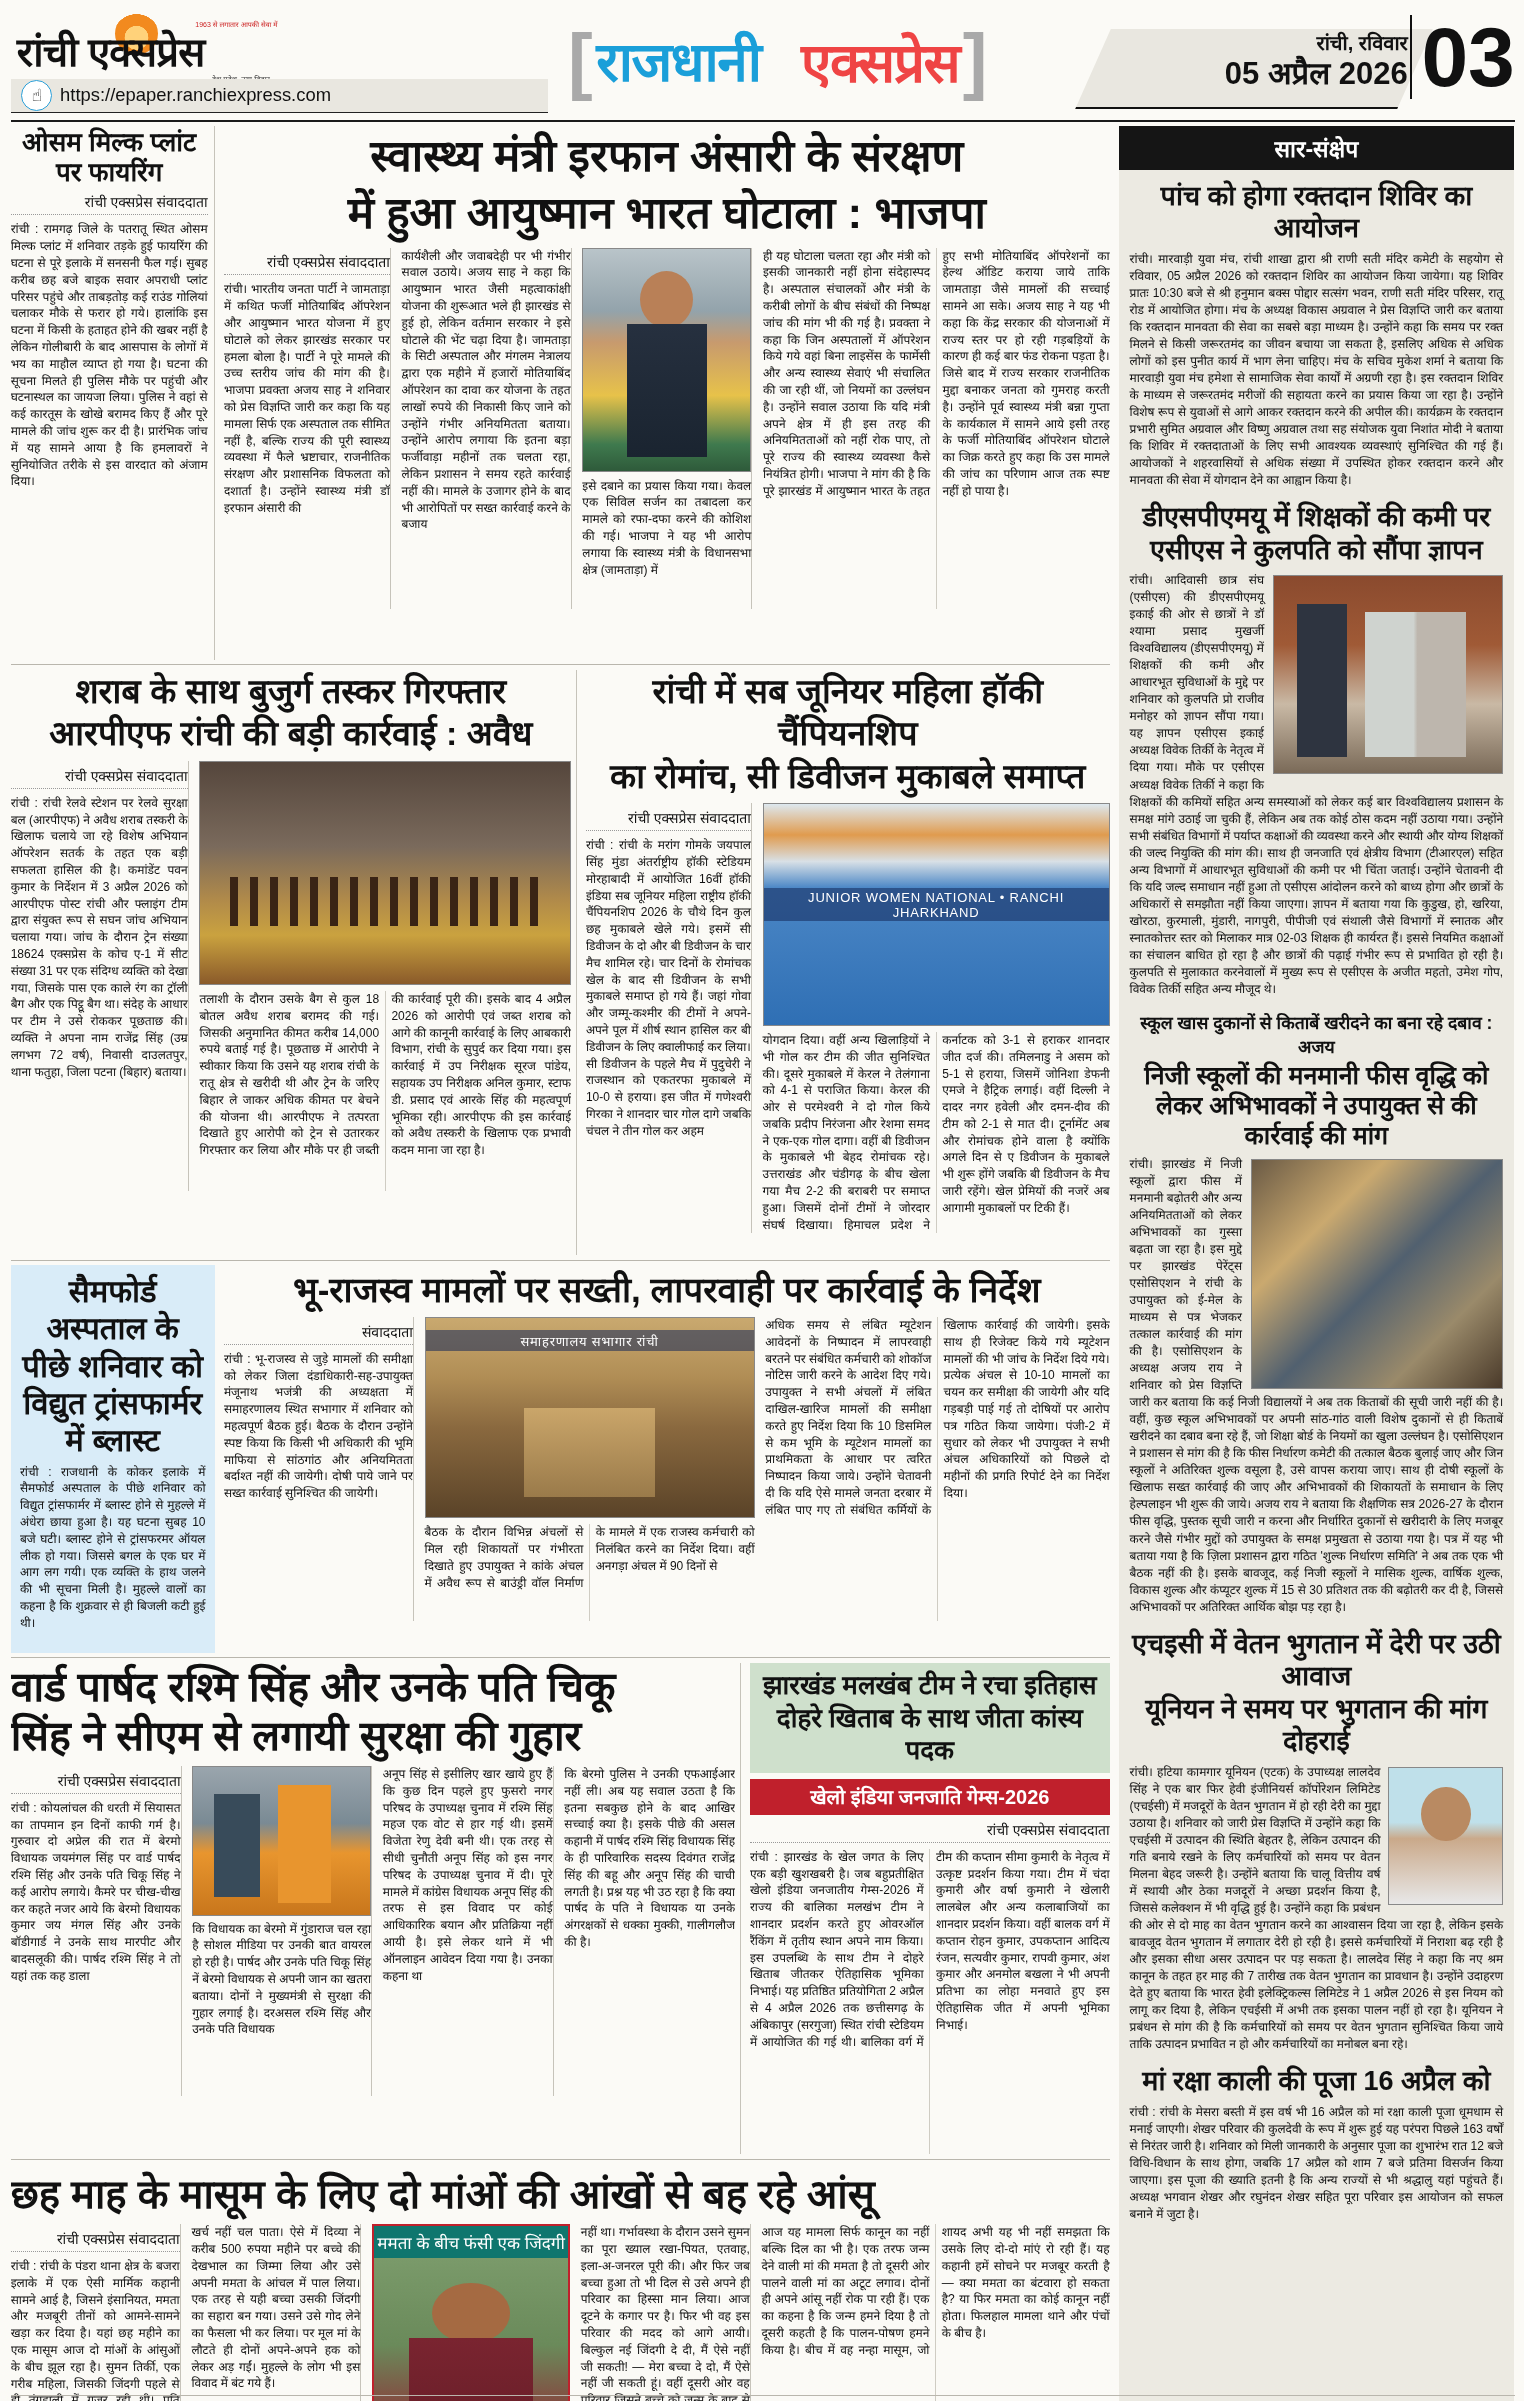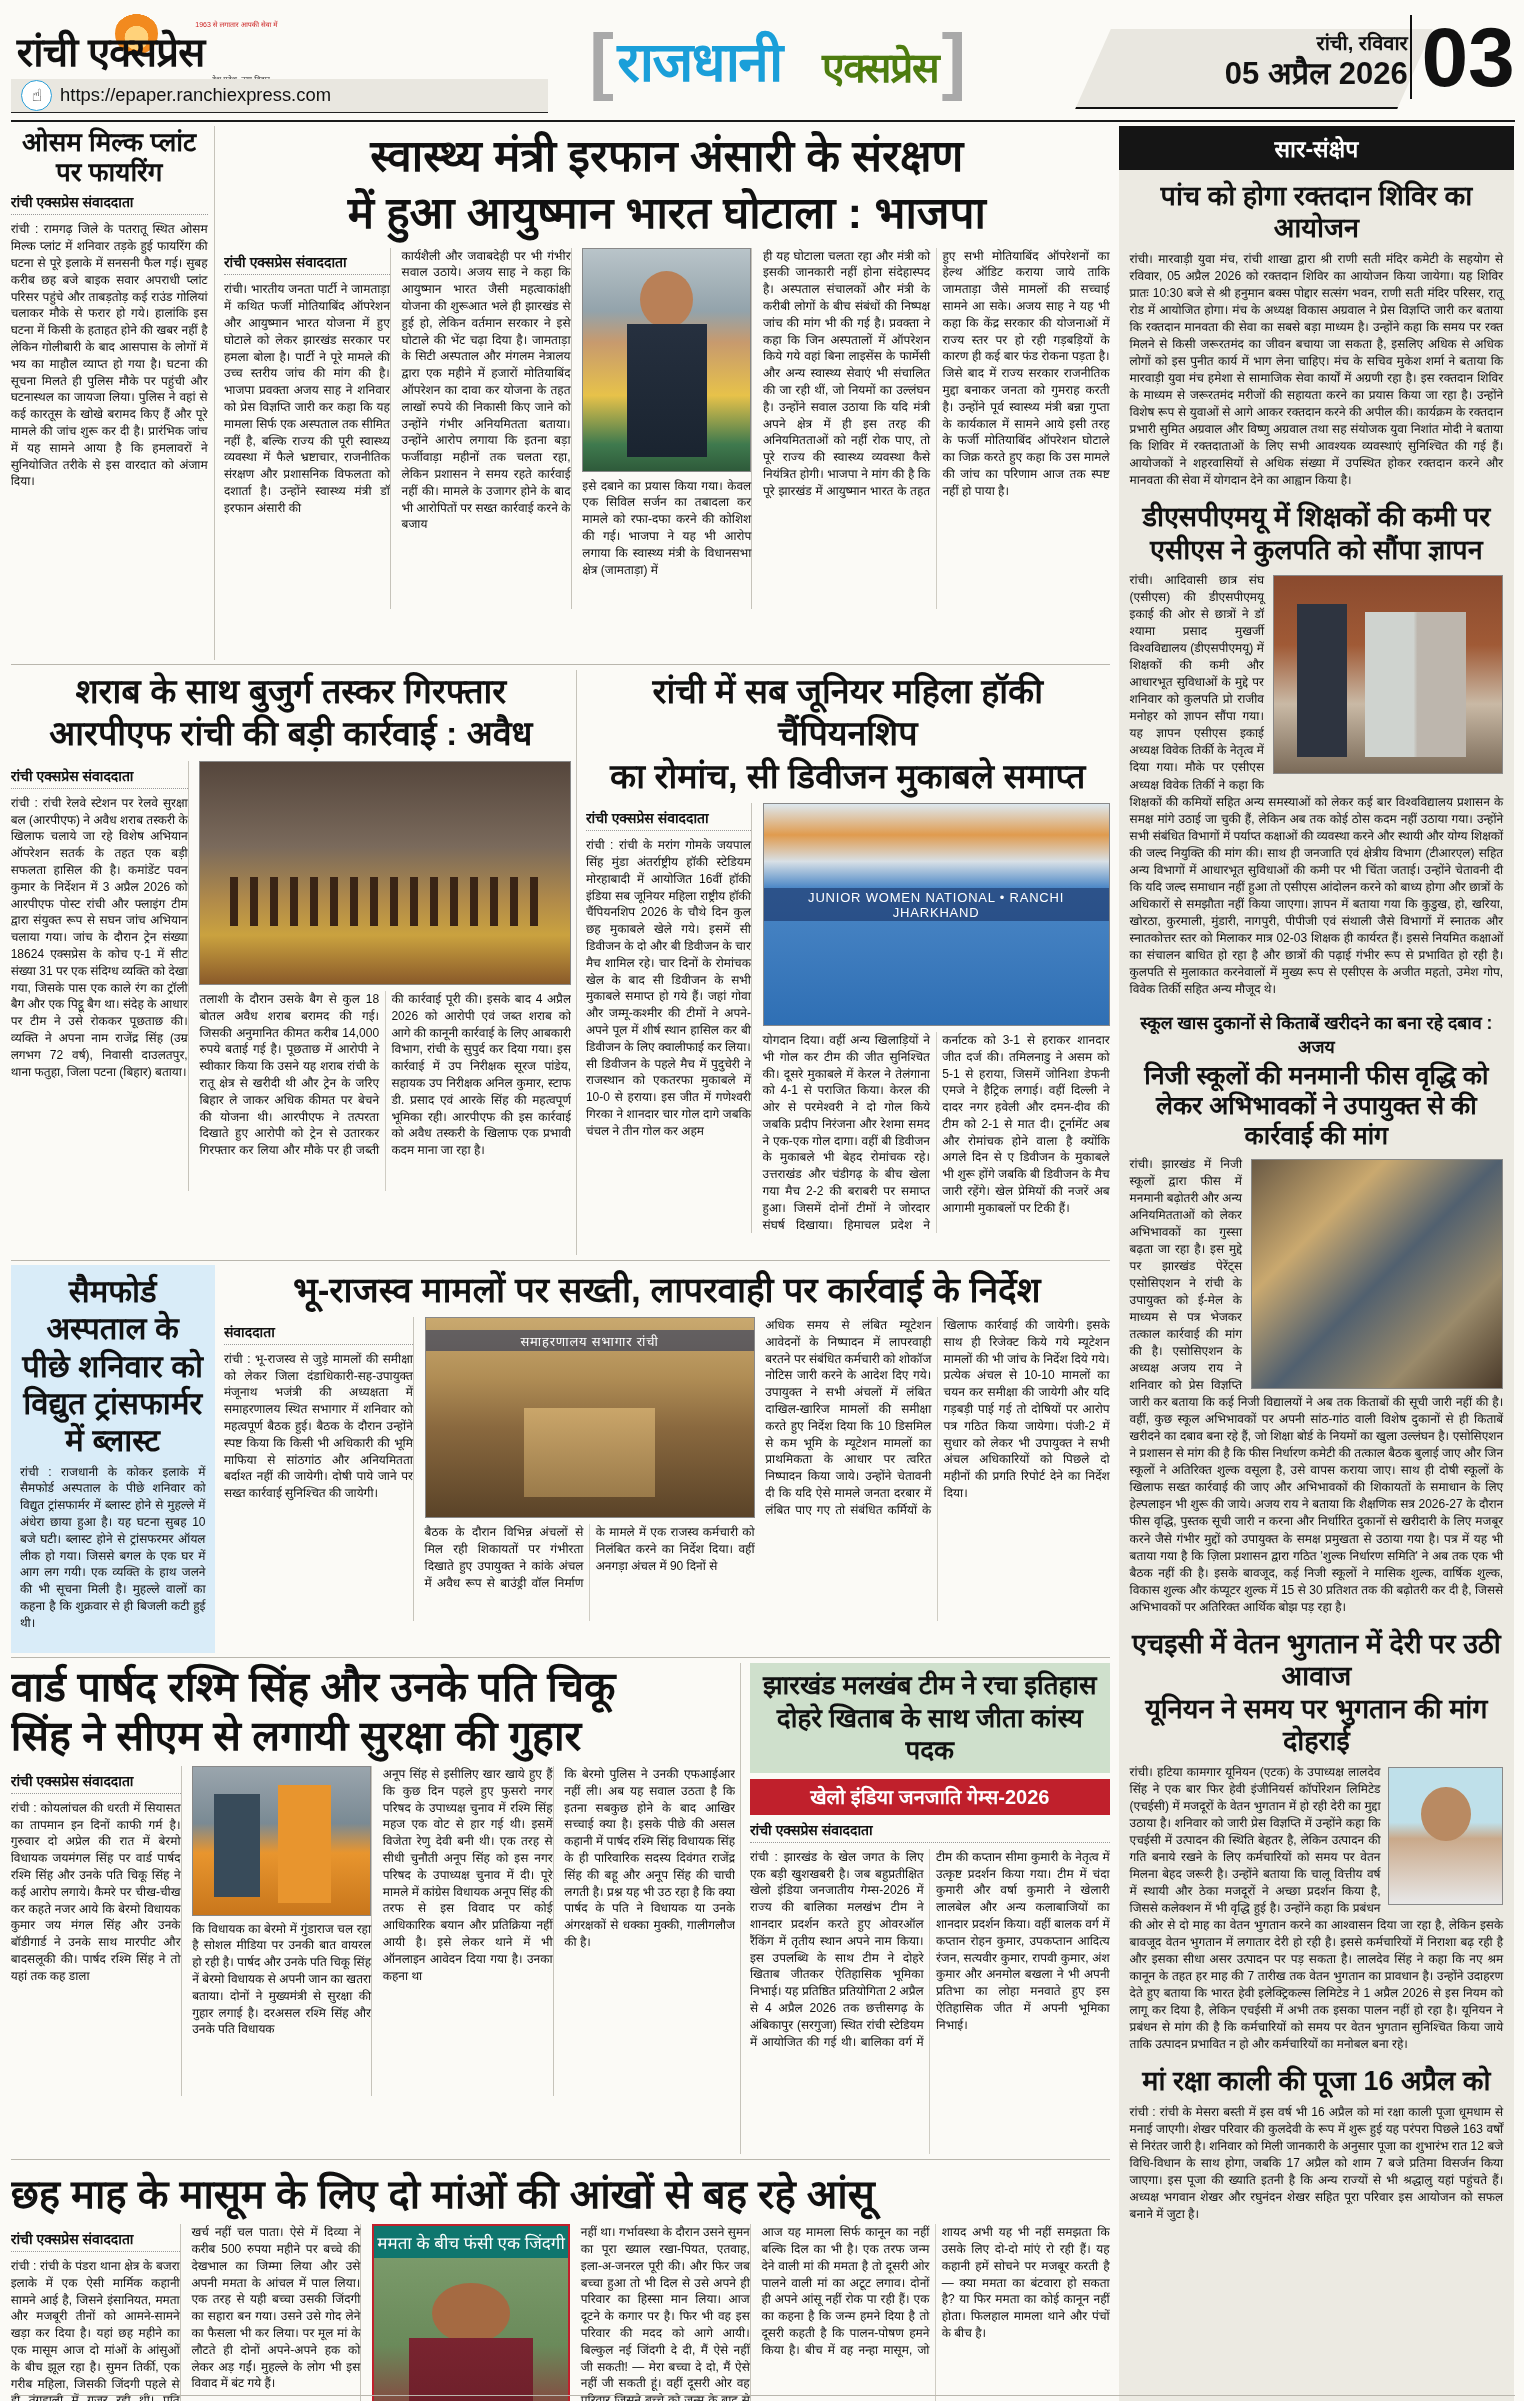--- a/index.html
+++ b/index.html
@@ -18,36 +18,36 @@
   .logo-tag-top{position:absolute;right:-7.7px;top:7.7px;font-size:7px;color:#c22;white-space:nowrap;}
   .logo-tag-bot{text-align:right;font-size:7.7px;color:#333;margin-top:1.5px;}
   .urlbar{position:absolute;left:0;top:71px;width:537px;height:34px;background:#e9e7e0;
     display:flex;align-items:center;border-bottom:1.5px solid #222;}
   .hand-badge{width:31px;height:31px;border-radius:50%;background:#fff;border:1.5px solid #2a9fd8;
     display:flex;align-items:center;justify-content:center;font-size:17px;margin:0 7.7px 0 10.7px;}
   .url{font-size:18.4px;color:#111;text-decoration:none;}
   .masthead{position:absolute;left:529px;top:10.7px;width:476px;text-align:center;white-space:nowrap;}
   .bracket{font-size:74px;font-weight:bold;color:#a9a9a9;vertical-align:-4.6px;}
   .mh1{font-size:55px;font-weight:bold;color:#1a9fd9;letter-spacing:-1.5px;}
-  .mh2{font-size:41px;font-weight:bold;color:#4d7c0f;letter-spacing:-1.5px;margin-left:37px;}
+  .mh2{font-size:55px;font-weight:bold;color:#ef4444;letter-spacing:-1.5px;margin-left:37px;}
   .dateband{position:absolute;right:100px;top:21.5px;width:322px;height:80px;background:#e9e7e0;
     transform:skewX(-24deg);border-bottom:2.3px solid #111;}
   .dateline{position:absolute;right:107px;top:23px;width:230px;text-align:right;line-height:1.2;}
   .dl1{font-size:20px;font-weight:bold;}
   .dl2{font-size:31px;font-weight:bold;}
   .pageno{position:absolute;right:0px;top:7.7px;font-size:84px;font-weight:bold;line-height:1;
     border-left:2.3px solid #111;padding-left:9.2px;}
   
   .content{display:flex;gap:9.2px;margin-top:4.6px;}
   .main-col{width:1099px;display:flex;flex-direction:column;}
   .sidebar{width:395px;}
   .row{display:flex;gap:9.2px;}
   .vline{border-right:0.8px solid #c6c3ba;}
   
-  .byline{font-size:14px;font-weight:bold;text-align:left;margin:4.6px 0 1.5px;}
+  .byline{font-size:14px;font-weight:normal;text-align:right;margin:4.6px 0 1.5px;}
   .dotted{border-bottom:1.5px dotted #999;margin:3.1px 0 6.1px;}
   .body{font-size:12px;line-height:1.4;text-align:justify;}
   .cols2{column-count:2;column-gap:12.3px;column-rule:0.8px solid #cfccc3;}
   .photo{position:relative;overflow:hidden;border:0.8px solid #888;}
   .banner{position:absolute;left:0;right:0;text-align:center;color:#fff;font-size:13px;
     background:rgba(20,40,90,.55);padding:1.5px 0;letter-spacing:0.8px;}
   
   .rowA{height:539px;border-bottom:0.8px solid #b9b6ad;padding-bottom:4.6px;}
   .osam{width:204px;overflow:hidden;padding-right:6.1px;}
   .osam h2{font-size:26px;line-height:1.15;text-align:center;margin:1.5px 0 0;}

